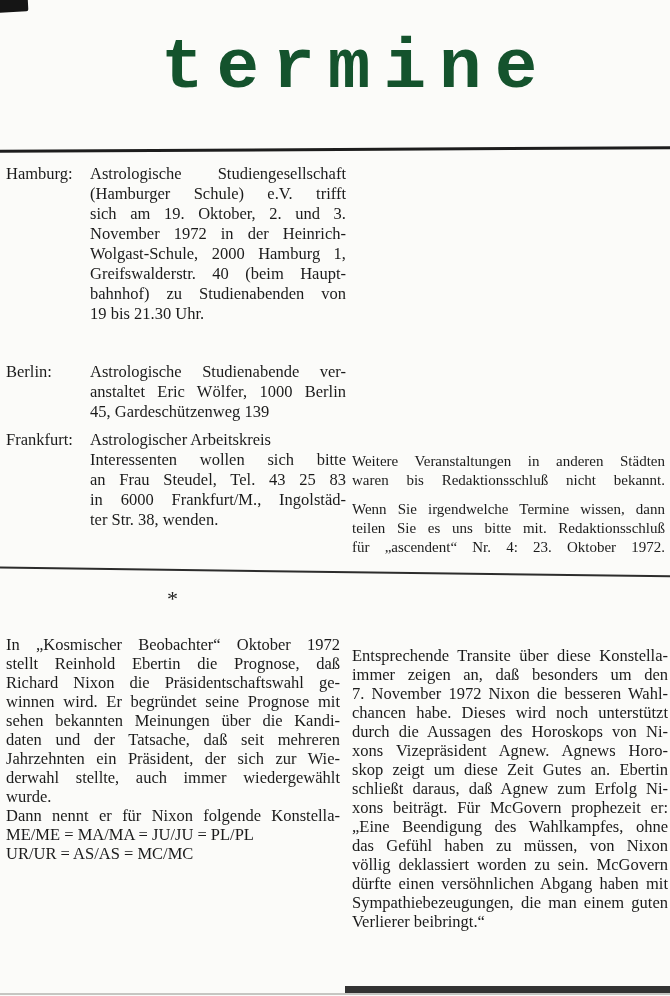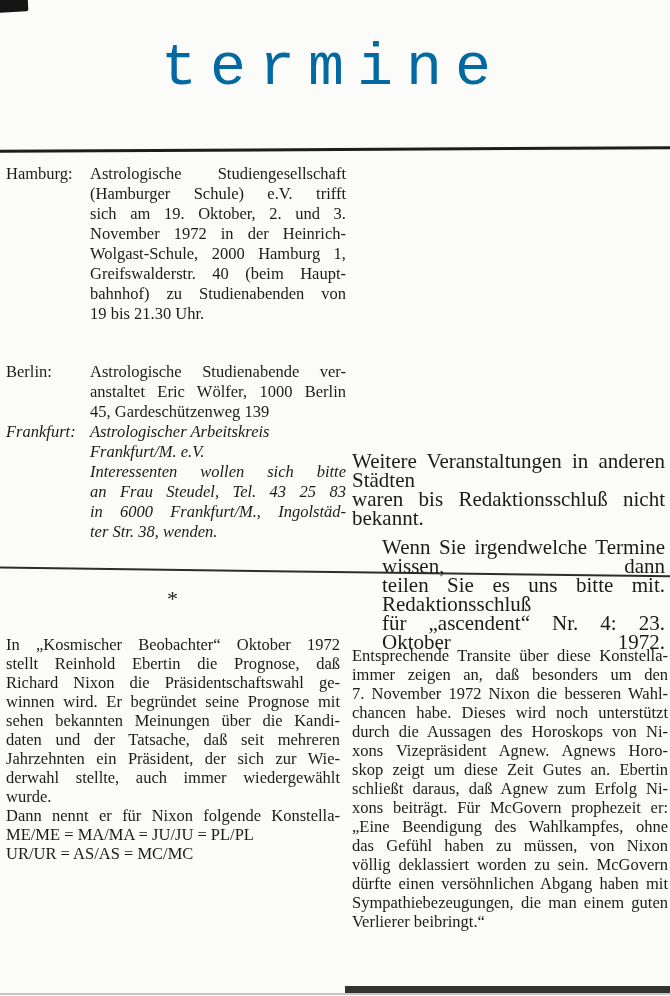--- a/index.html
+++ b/index.html
@@ -24,48 +24,48 @@
   }
   .bottom-line{
     position:absolute;left:0;top:993px;width:670px;height:2px;
     background:#c6c6c2;
   }
 
   
   .title{
     position:absolute;left:161px;top:18px;margin:0;
     font-family:"Liberation Mono","DejaVu Sans Mono",monospace;
-    font-weight:400;
-    font-size:60px;
+    font-weight:700;
+    font-size:71px;
     letter-spacing:13px;
     line-height:100px;
-    color:#0369a1;
+    color:#14532d;
     white-space:nowrap;
   }
 
   
   .rule{position:absolute;left:-2px;width:676px;background:#1d1d1d;}
   .rule-top{top:148px;height:3px;transform:rotate(-0.3deg);}
   .rule-mid{top:571px;height:2px;transform:rotate(0.75deg);background:#2c2c2c;}
 
   
   .events{position:absolute;left:6px;top:164px;width:340px;}
   .event{display:flex;align-items:flex-start;justify-content:center;}
   .event.gap-lg{margin-top:38px;}
-  .event.gap-sm{font-style:italic;}
+  .event.gap-sm{margin-top:8px;}
   .city{
     width:84px;flex:none;
     font-size:16.5px;line-height:20px;
   }
   .etext{width:256px;flex:none;font-size:16.5px;line-height:20px;}
 
   
   .notes{position:absolute;left:352px;top:452px;width:313px;}
-  .note{font-size:21px;line-height:19px;}
-  .note.mt8{margin-top:10px;margin-left:30px;}
+  .note{font-size:15px;line-height:19px;}
+  .note.mt8{margin-top:10px;}
 
   
   .asterisk{
     position:absolute;left:6px;top:588px;width:333px;
     text-align:center;font-size:22px;line-height:22px;color:#222;
   }
 
   
   .col{position:absolute;font-size:16.5px;line-height:19px;}
   .col-left{left:6px;top:635px;width:334px;}
@@ -114,21 +114,20 @@
       <div class="etext">
           <div class="tline">Astrologische Studienabende ver-</div>
           <div class="tline">anstaltet Eric Wölfer, 1000 Berlin</div>
           <div class="tline flush">45, Gardeschützenweg 139</div>
         </div>
     </div>
     <div class="event gap-sm">
       <div class="city">Frankfurt:</div>
       <div class="etext">
           <div class="tline flush">Astrologischer Arbeitskreis</div>
-          <div class="tline flush">Frankfurt/M. e.V.</div>
           <div class="tline">Interessenten wollen sich bitte</div>
           <div class="tline">an Frau Steudel, Tel. 43 25 83</div>
           <div class="tline">in 6000 Frankfurt/M., Ingolstäd-</div>
           <div class="tline flush">ter Str. 38, wenden.</div>
         </div>
     </div>
   </div>
 
   <div class="notes">
     <div class="note">

